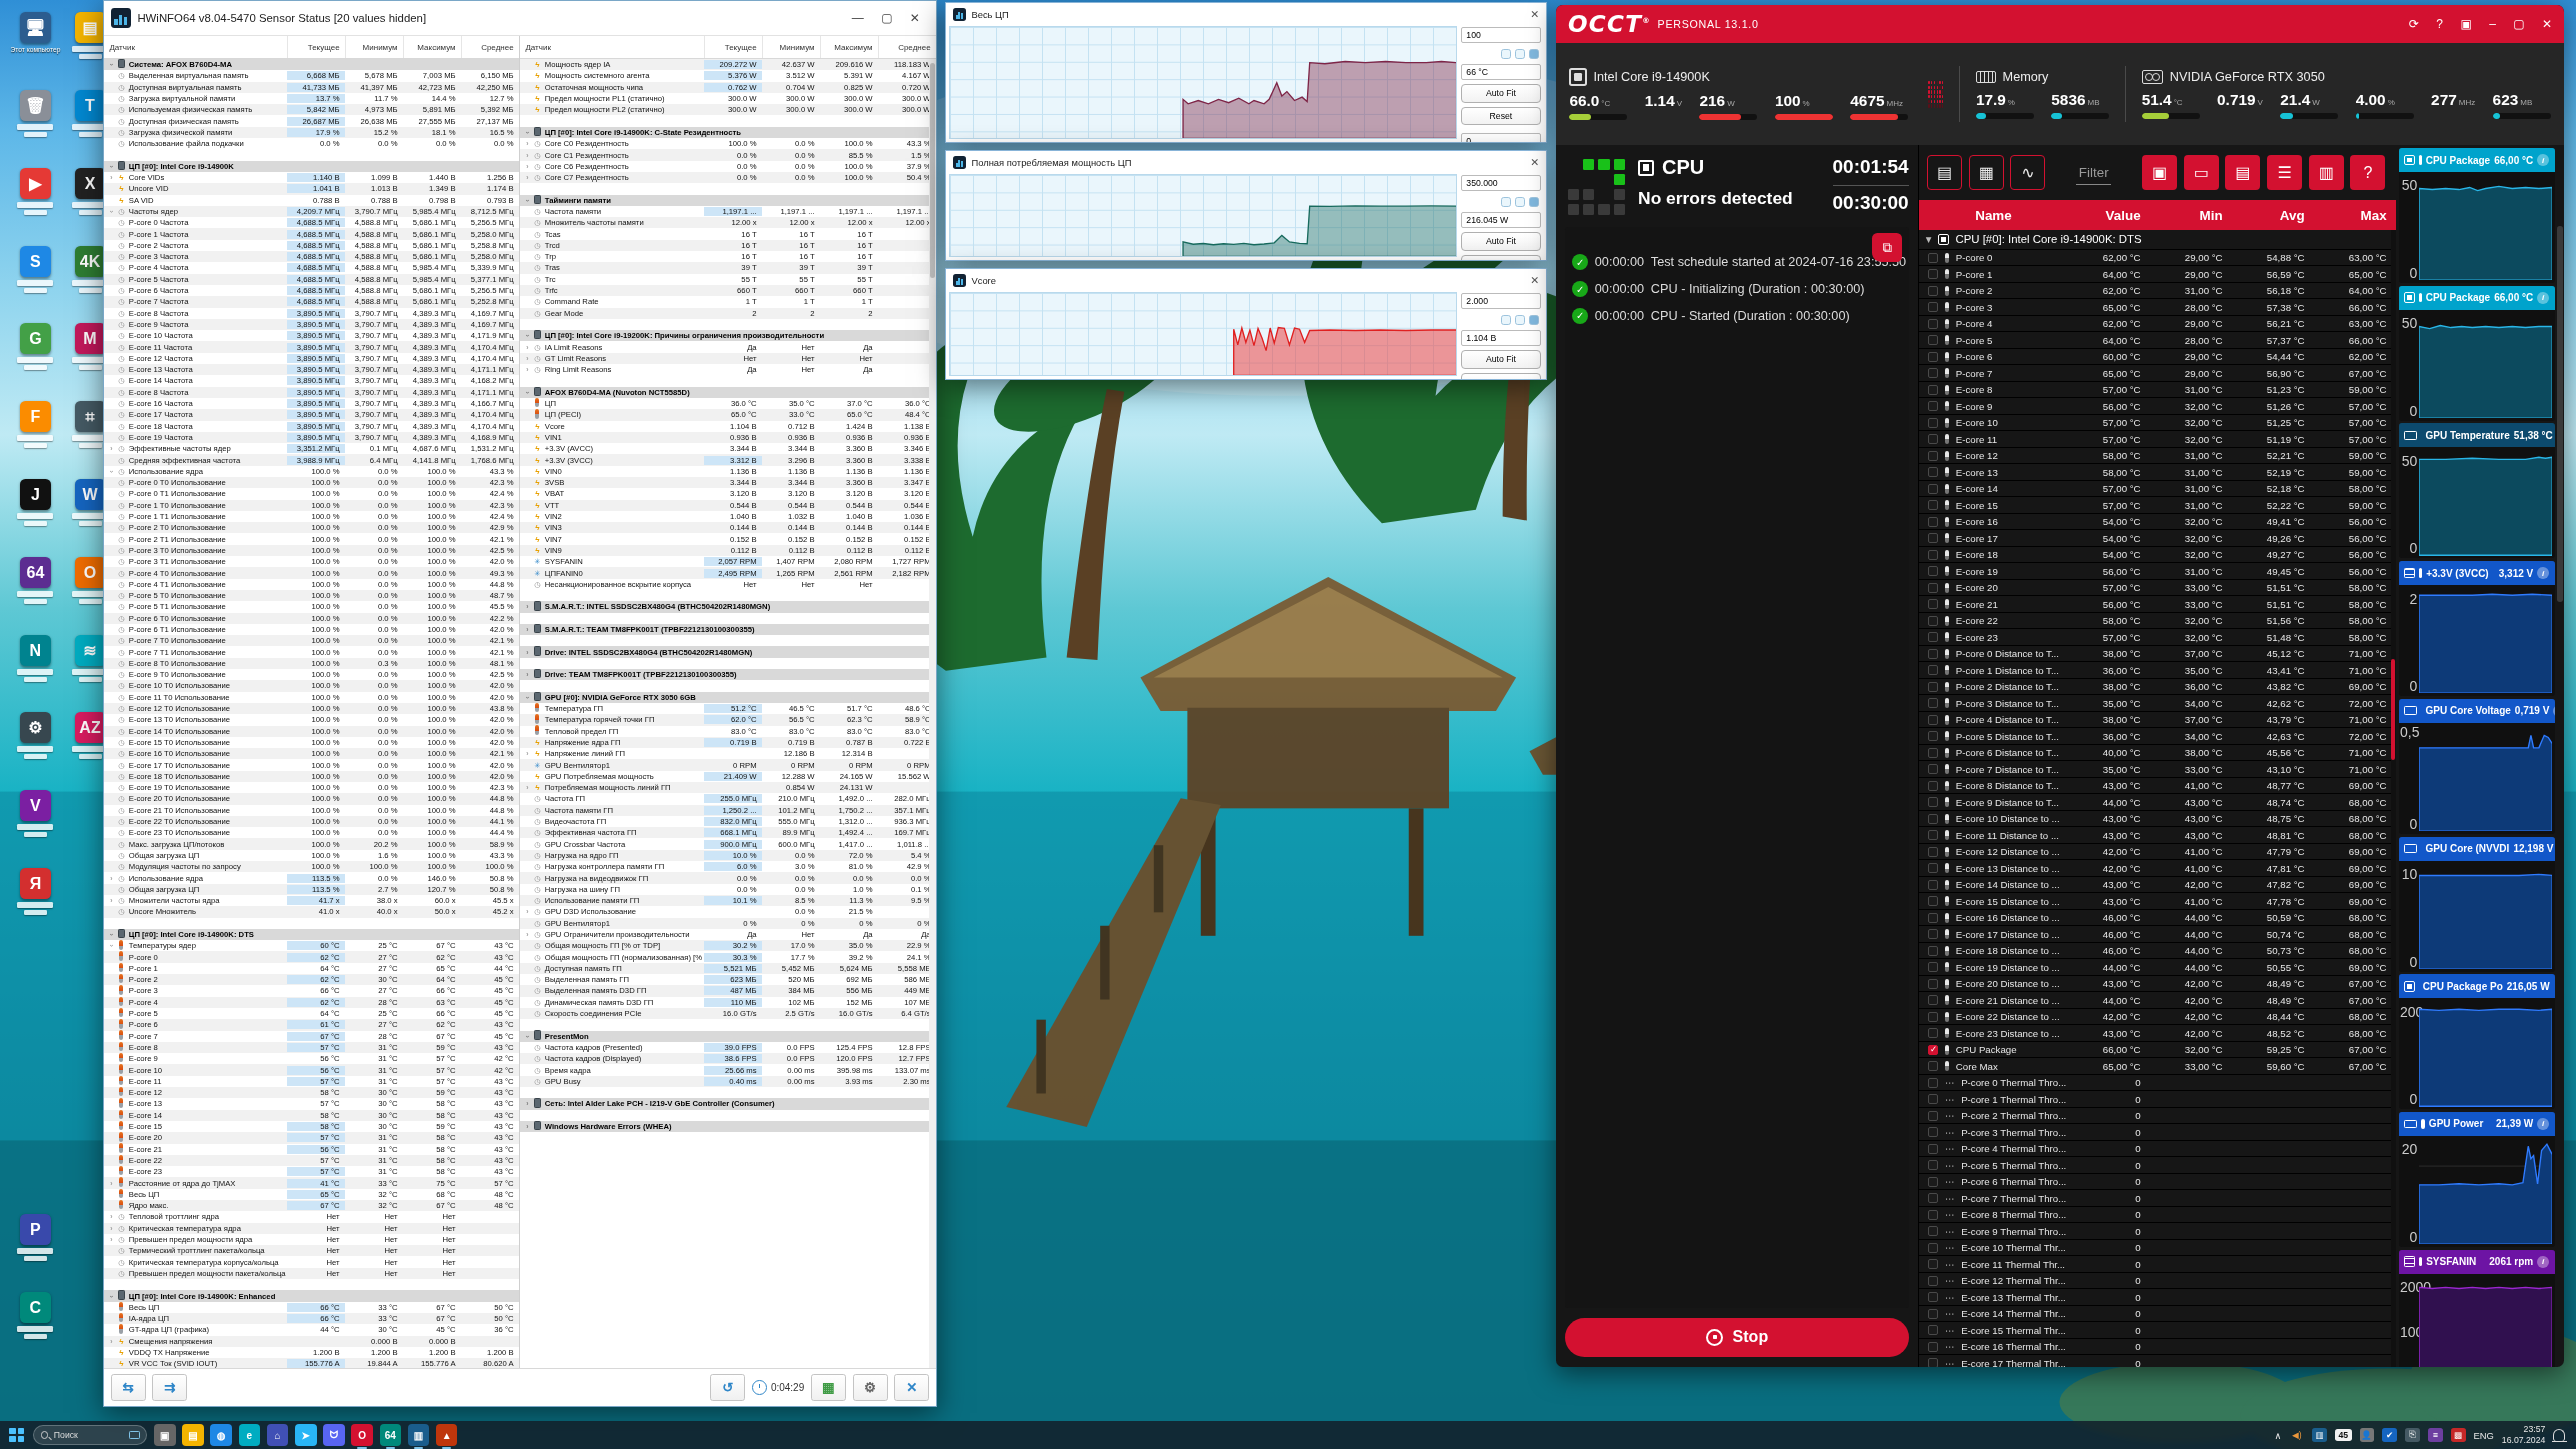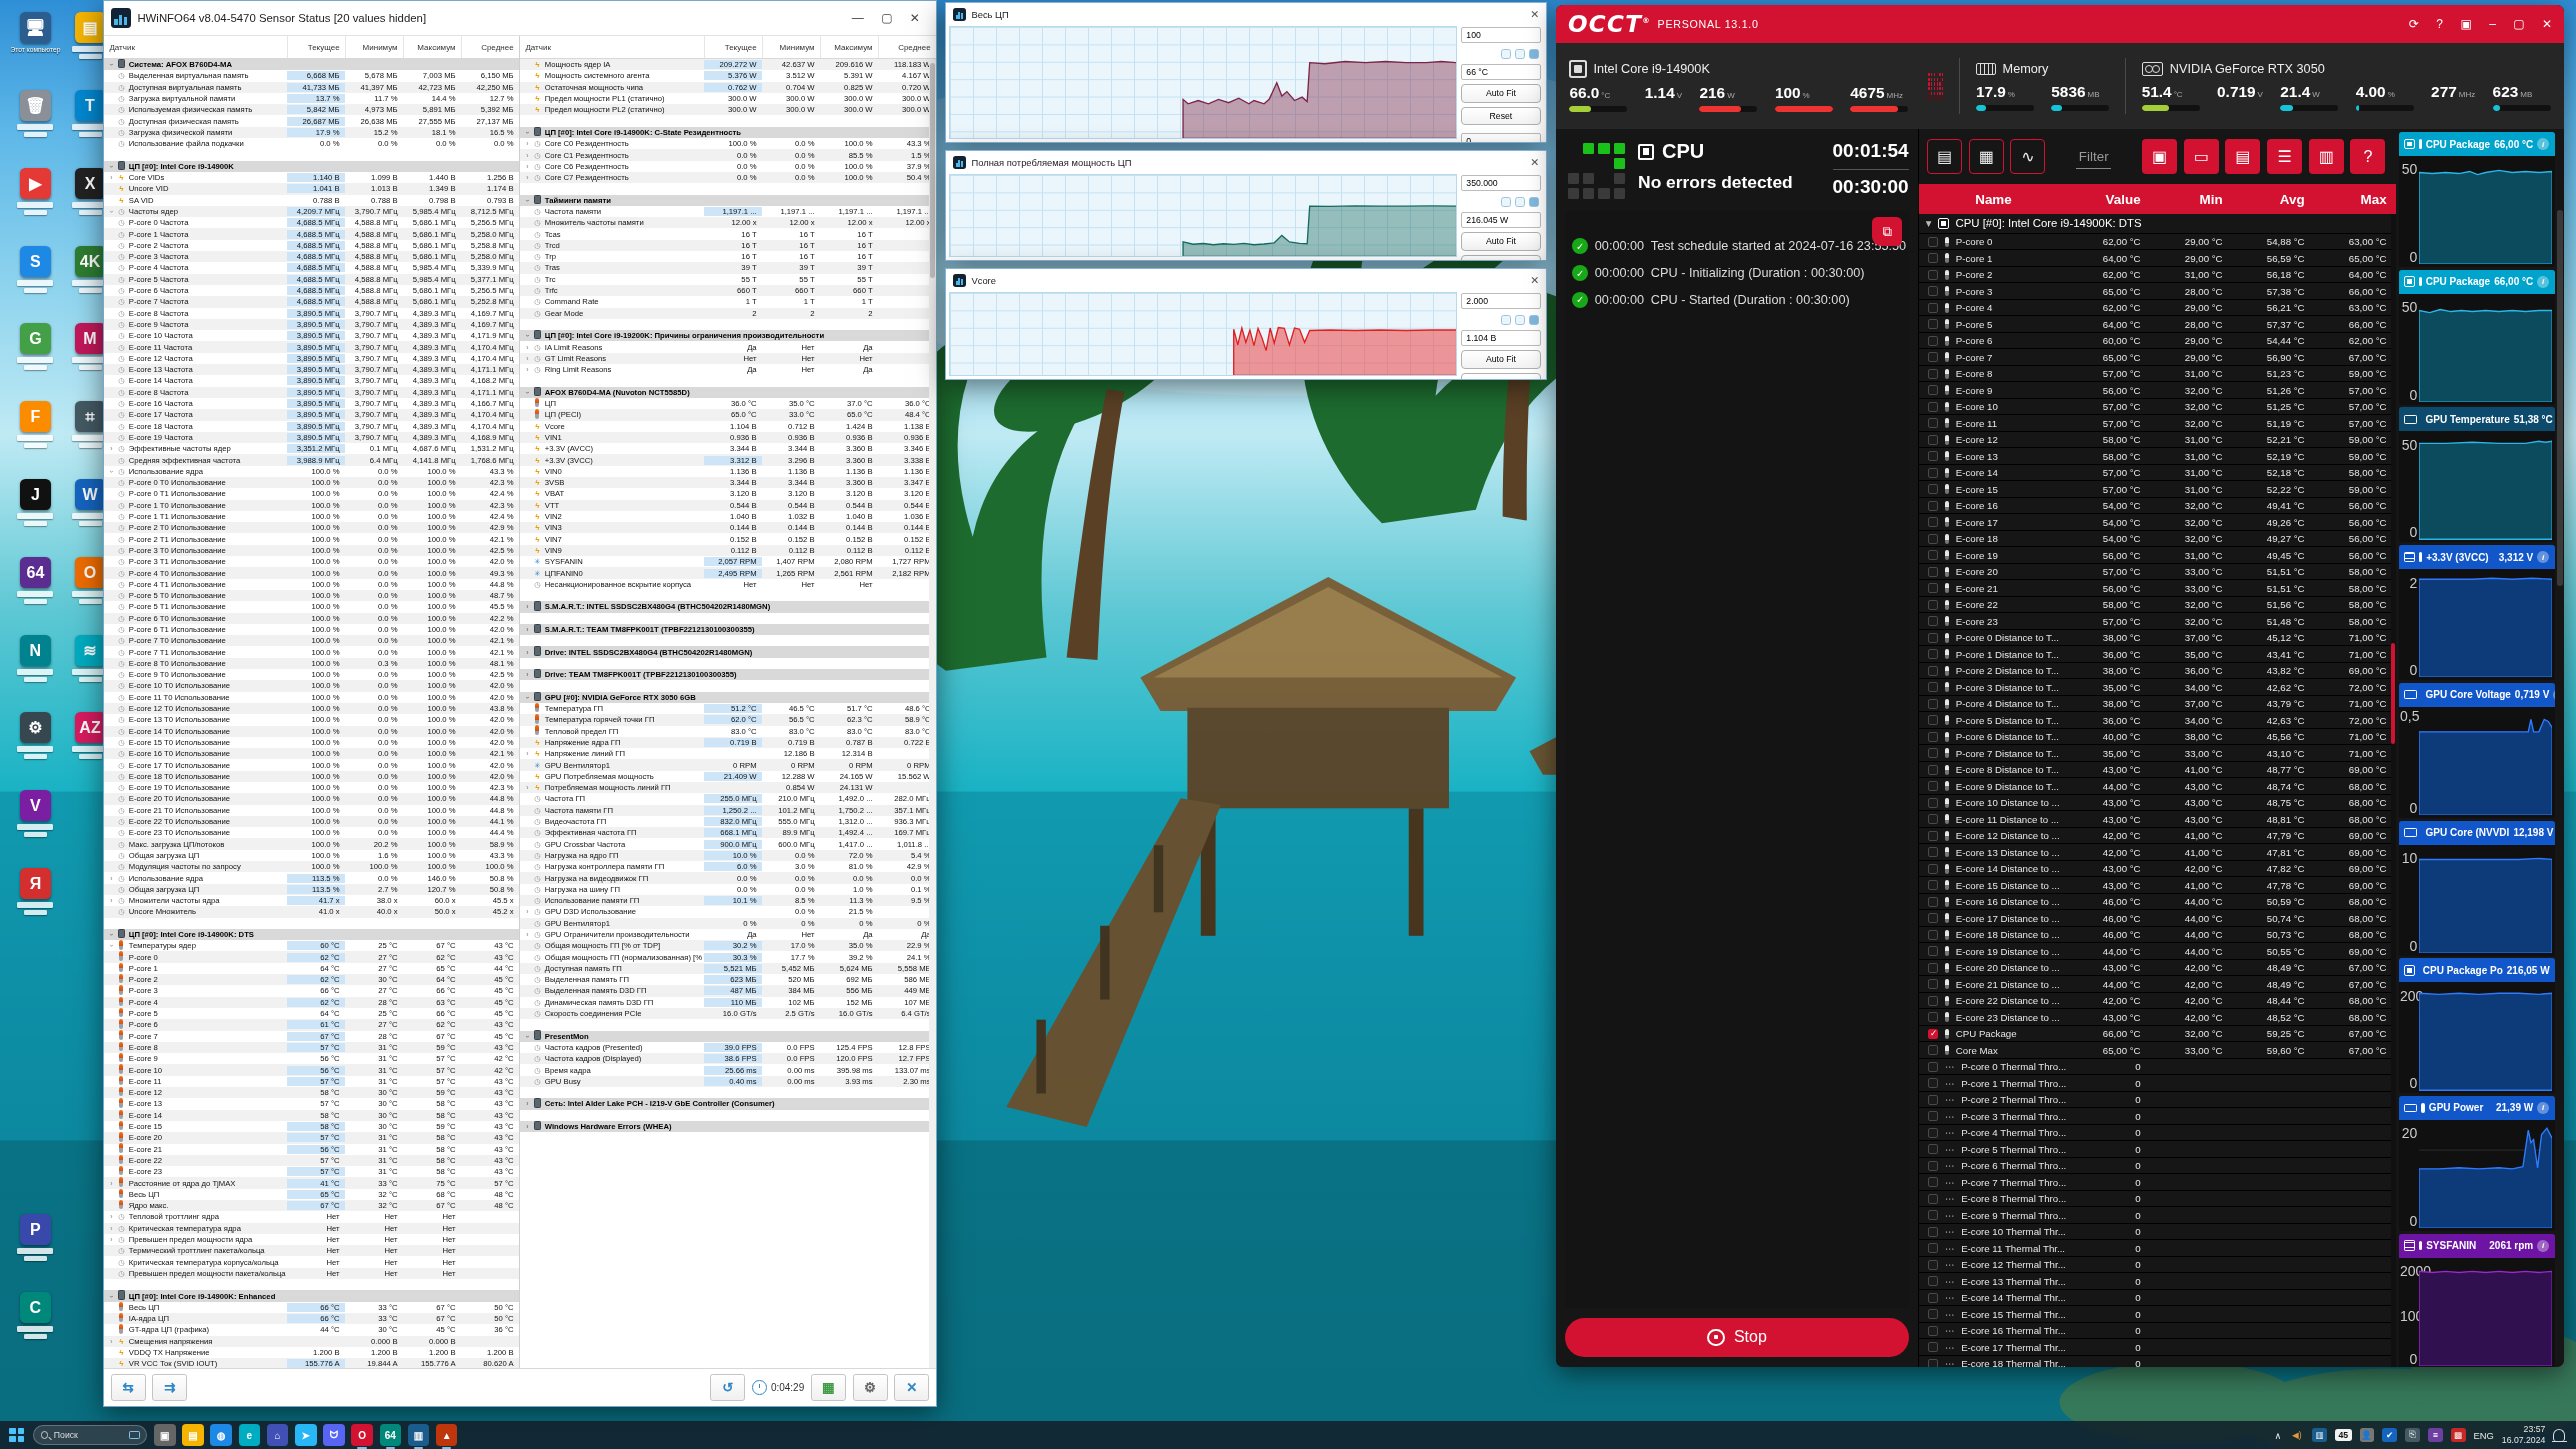--- a/index.html
+++ b/index.html
@@ -67,21 +67,21 @@
   .gw-btn{border:0.7px solid #b0b0b0;background:linear-gradient(#fff,#f2f2f2);border-radius:4px;text-align:center;padding:3.4px 0;cursor:pointer}
   .gw-side .sp{flex:1}
   
   #occt{left:1556px;top:5.4px;width:1008px;height:1362px;background:#161616;border-radius:6.7px;display:flex;flex-direction:column;overflow:hidden;color:#e8e8e8}
   .oc-title{height:38px;background:#d31130;display:flex;align-items:center;padding:0 12px;flex:none}
   .oc-logo{font-family:"DejaVu Sans",sans-serif;font-weight:800;font-style:italic;font-size:23px;color:#fff;letter-spacing:1.3px}
   .oc-logo sup{font-size:7.4px}
   .oc-edition{color:#fff;font-size:10.7px;margin-left:6.7px;letter-spacing:0.7px}
   .oc-title-icons{margin-left:auto;display:flex;gap:17.4px;color:#fff;font-size:12px}
   .oc-title-icons span{cursor:pointer}
-  .oc-summary{height:86px;background:#262626;display:flex;align-items:center;padding:0 13.4px;gap:16px;flex:none}
+  .oc-summary{height:102px;background:#262626;display:flex;align-items:center;padding:0 13.4px;gap:16px;flex:none}
   .oc-dev{display:flex;flex-direction:column;gap:6.7px}
   .oc-dev-name{display:flex;align-items:center;gap:6.7px;font-size:12.7px;color:#eee}
   .oc-metrics{display:flex;gap:17.4px;align-items:flex-start}
   .oc-m{display:flex;flex-direction:column;gap:4px}
   .oc-m .num{font-size:15.4px;font-weight:bold;color:#fff;white-space:nowrap}
   .oc-m .num small{font-size:8px;color:#aaa;font-weight:normal;margin-left:2px}
   .oc-bar{width:58px;height:6px;border-radius:3.4px;background:#111;overflow:hidden;position:relative}
   .oc-bar i{position:absolute;left:0;top:0;bottom:0;border-radius:3.4px}
   .oc-sep{width:0.7px;height:56px;background:#4a4a4a}
   .ic-cpu{width:17.4px;height:17.4px;border:2px solid #ddd;border-radius:2.7px;position:relative}
@@ -107,21 +107,21 @@
   .cbx:after{content:"";position:absolute;inset:2.7px;background:#fff}
   .oc-noerr{font-size:17.4px;font-weight:bold;color:#fff;margin-top:9.4px;white-space:nowrap}
   .oc-times{text-align:right;font-size:19px;font-weight:bold;color:#fff;flex:none}
   .oc-times .tline{border-bottom:1.3px solid #555;padding-bottom:6.7px;margin-bottom:6.7px}
   .oc-params{background:#1e1e1e;border-radius:2.7px;padding:14.8px 6.7px;display:flex;flex-direction:column;gap:14.8px}
   .oc-params .prow{display:flex;justify-content:center;gap:29.5px;font-size:17px;font-weight:bold;color:#fff;flex-wrap:nowrap}
   .oc-log{background:#141414;border-radius:2.7px;flex:1;position:relative;padding:27px 6.7px 6.7px 6.7px;overflow:hidden}
   .oc-copy{position:absolute;top:5.4px;right:6.7px;width:29.5px;height:29.5px;background:#d31130;border-radius:5.4px 5.4px 5.4px 9.4px;display:flex;align-items:center;justify-content:center;color:#fff;font-size:13.4px;cursor:pointer}
   .log-line{display:flex;align-items:center;gap:6.7px;font-size:12.7px;color:#ddd;margin-bottom:10.7px;white-space:nowrap}
   .log-check{width:16px;height:16px;border-radius:50%;background:#18a818;color:#fff;font-size:10px;display:flex;align-items:center;justify-content:center;flex:none}
-  .oc-stop{height:39px;border-radius:20px;background:#d31130;display:flex;align-items:center;justify-content:center;gap:9.4px;color:#fff;font-size:16px;font-weight:normal;cursor:pointer;flex:none}
+  .oc-stop{height:39px;border-radius:20px;background:#d31130;display:flex;align-items:center;justify-content:center;gap:9.4px;color:#fff;font-size:16px;font-weight:bold;cursor:pointer;flex:none}
   .stop-ic{width:17.4px;height:17.4px;border:2px solid #fff;border-radius:50%;position:relative}
   .stop-ic:after{content:"";position:absolute;inset:4.7px;background:#fff;border-radius:0.7px}
   
   .oc-monitor{flex:1;display:flex;flex-direction:column;overflow:hidden;border-left:0.7px solid #000}
   .mon-toolbar{height:55px;display:flex;align-items:center;gap:6.7px;padding:0 8px;flex:none}
   .mtb{width:35px;height:35px;border-radius:4px;background:#d31130;color:#fff;display:flex;align-items:center;justify-content:center;font-size:16px;cursor:pointer;flex:none}
   .mtb.outline{background:transparent;border:1.3px solid #d31130;color:#e8e8e8}
   .mon-filter{width:134px;border-bottom:1.3px solid #888;color:#9a9a9a;font-size:13.4px;padding:4px 2.7px;margin:0 9.4px}
   .mon-vsep{width:0.7px;height:32px;background:#4a4a4a;margin:0 4px}
   .mon-hdr{height:29.5px;background:#d31130;display:flex;align-items:center;font-size:13.4px;font-weight:bold;color:#fff;flex:none}

